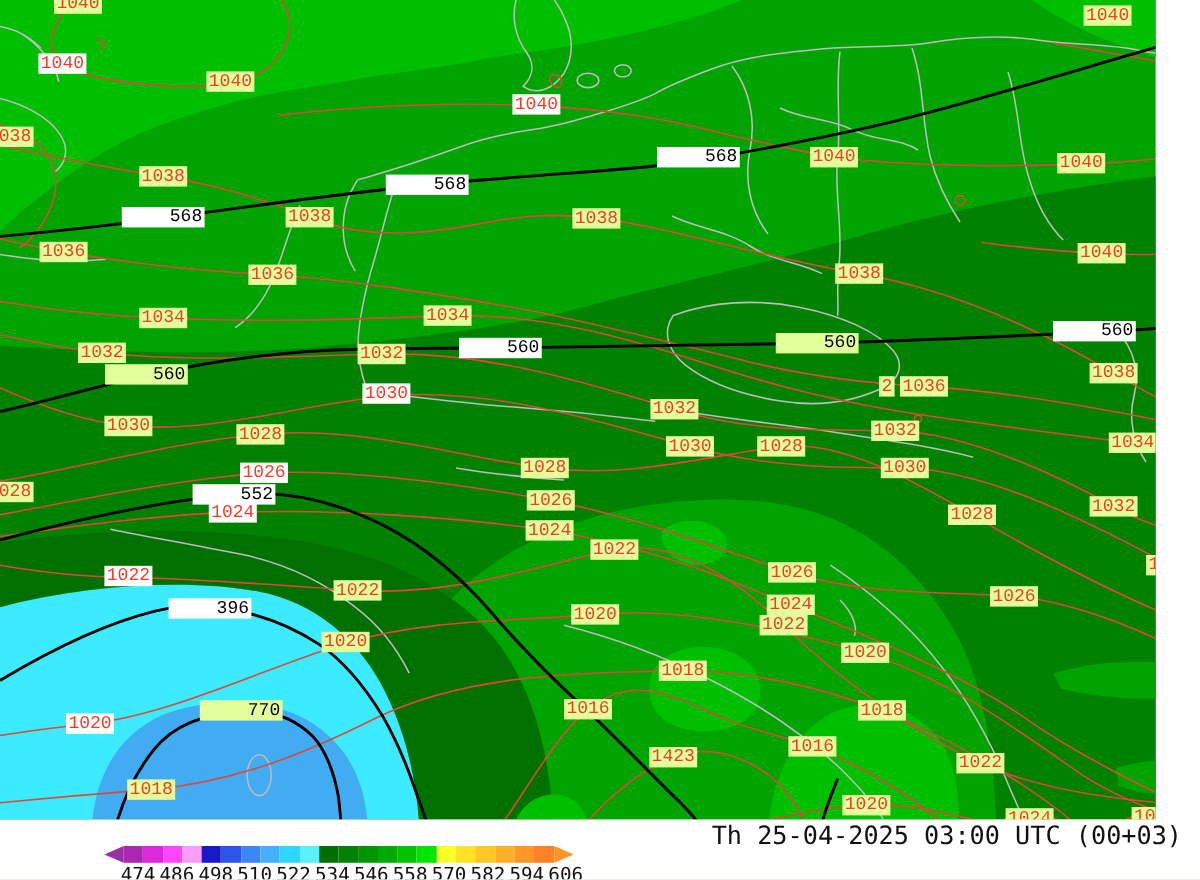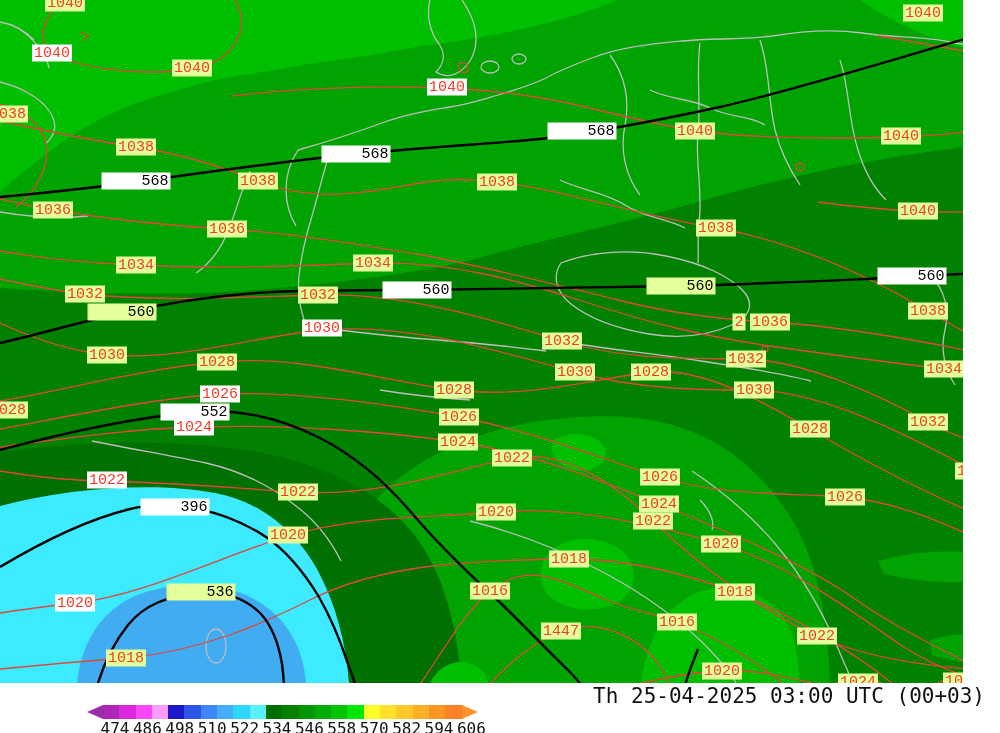--- a/index.html
+++ b/index.html
@@ -166,38 +166,38 @@
         <div class="lbl by ir" style="left: 944px; top: 369px;">1034</div>
         <div class="lbl by ir" style="left: 985px; top: 354px;">1036</div>
         <div class="lbl by ir" style="left: 928px; top: 422px;">1032</div>
         <div class="lbl by ir" style="left: 975px; top: 471px;">1030</div>
         <div class="lbl by ir" style="left: 660px; top: 477px;">1026</div>
         <div class="lbl by ir" style="left: 659px; top: 504px;">1024</div>
         <div class="lbl by ir" style="left: 653px; top: 521px;">1022</div>
         <div class="lbl by ir" style="left: 721px; top: 544px;">1020</div>
         <div class="lbl by ir" style="left: 569px; top: 559px;">1018</div>
         <div class="lbl by ir" style="left: 490px; top: 591px;">1016</div>
-        <div class="lbl by ir" style="left: 561px; top: 631px;">1447</div>
+        <div class="lbl by ir" style="left: 561px; top: 631px;">1423</div>
         <div class="lbl by ir" style="left: 677px; top: 622px;">1016</div>
         <div class="lbl by ir" style="left: 735px; top: 592px;">1018</div>
         <div class="lbl by ir" style="left: 817px; top: 636px;">1022</div>
         <div class="lbl by ir" style="left: 845px; top: 497px;">1026</div>
         <div class="lbl by ir" style="left: 722px; top: 671px;">1020</div>
         <div class="lbl by ir" style="left: 858px; top: 682px;">1024</div>
         <div class="lbl by ir" style="left: 963px; top: 681px;">1026</div>
         <div class="lbl bw ik" style="left: 136px; top: 181px;">568</div>
         <div class="lbl bw ik" style="left: 356px; top: 154px;">568</div>
         <div class="lbl bw ik" style="left: 582px; top: 131px;">568</div>
         <div class="lbl by ik" style="left: 122px; top: 312px;">560</div>
         <div class="lbl bw ik" style="left: 417px; top: 290px;">560</div>
         <div class="lbl by ik" style="left: 681px; top: 286px;">560</div>
         <div class="lbl bw ik" style="left: 912px; top: 276px;">560</div>
         <div class="lbl bw ik" style="left: 195px; top: 412px;">552</div>
         <div class="lbl bw ik" style="left: 175px; top: 507px;">396</div>
-        <div class="lbl by ik" style="left: 201px; top: 592px;">536</div>
+        <div class="lbl by ik" style="left: 201px; top: 592px;">770</div>
       </div>
   </div>
 
   <div id="footer">
     <div id="title-right">Th 25-04-2025 03:00 UTC (00+03)</div>
     <div id="colorbar">
         <div class="cb-arrow-l" style="border-right: 16px solid rgb(154, 48, 168);"></div>
         <div class="cb-seg" style="width: 16.3px; background: rgb(172, 40, 180);"></div>
         <div class="cb-seg" style="width: 16.3px; background: rgb(220, 40, 220);"></div>
         <div class="cb-seg" style="width: 16.3px; background: rgb(255, 70, 255);"></div>

